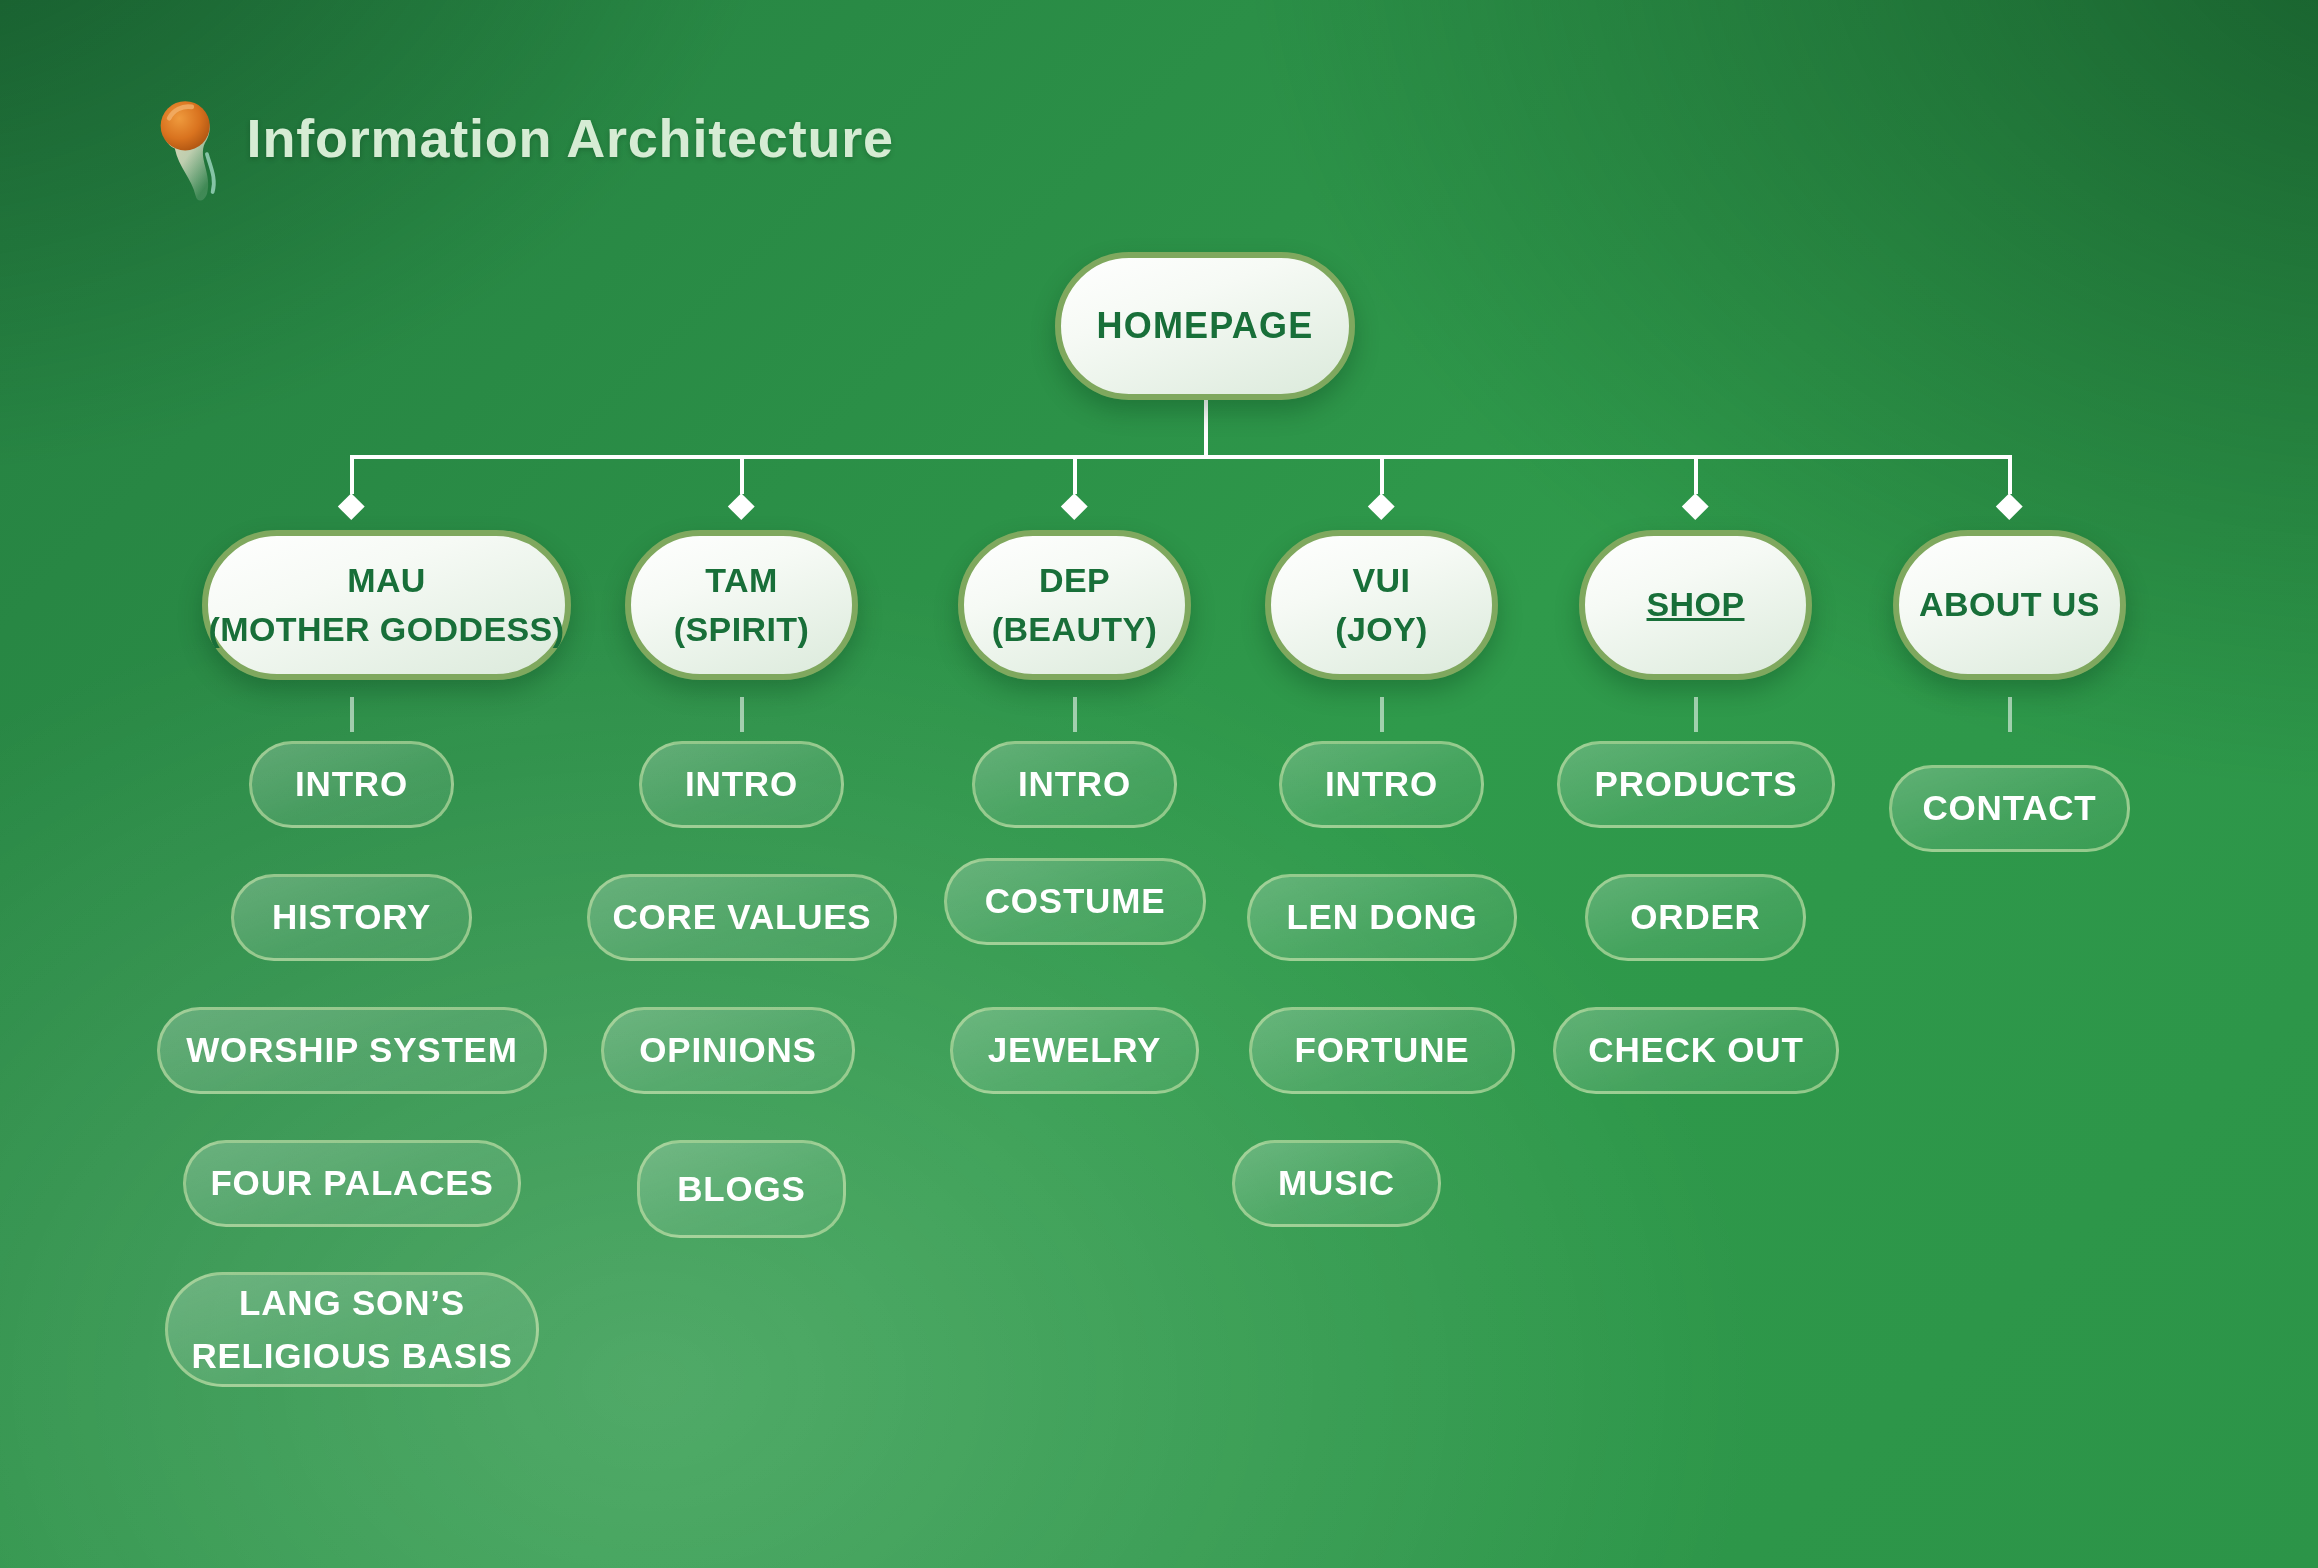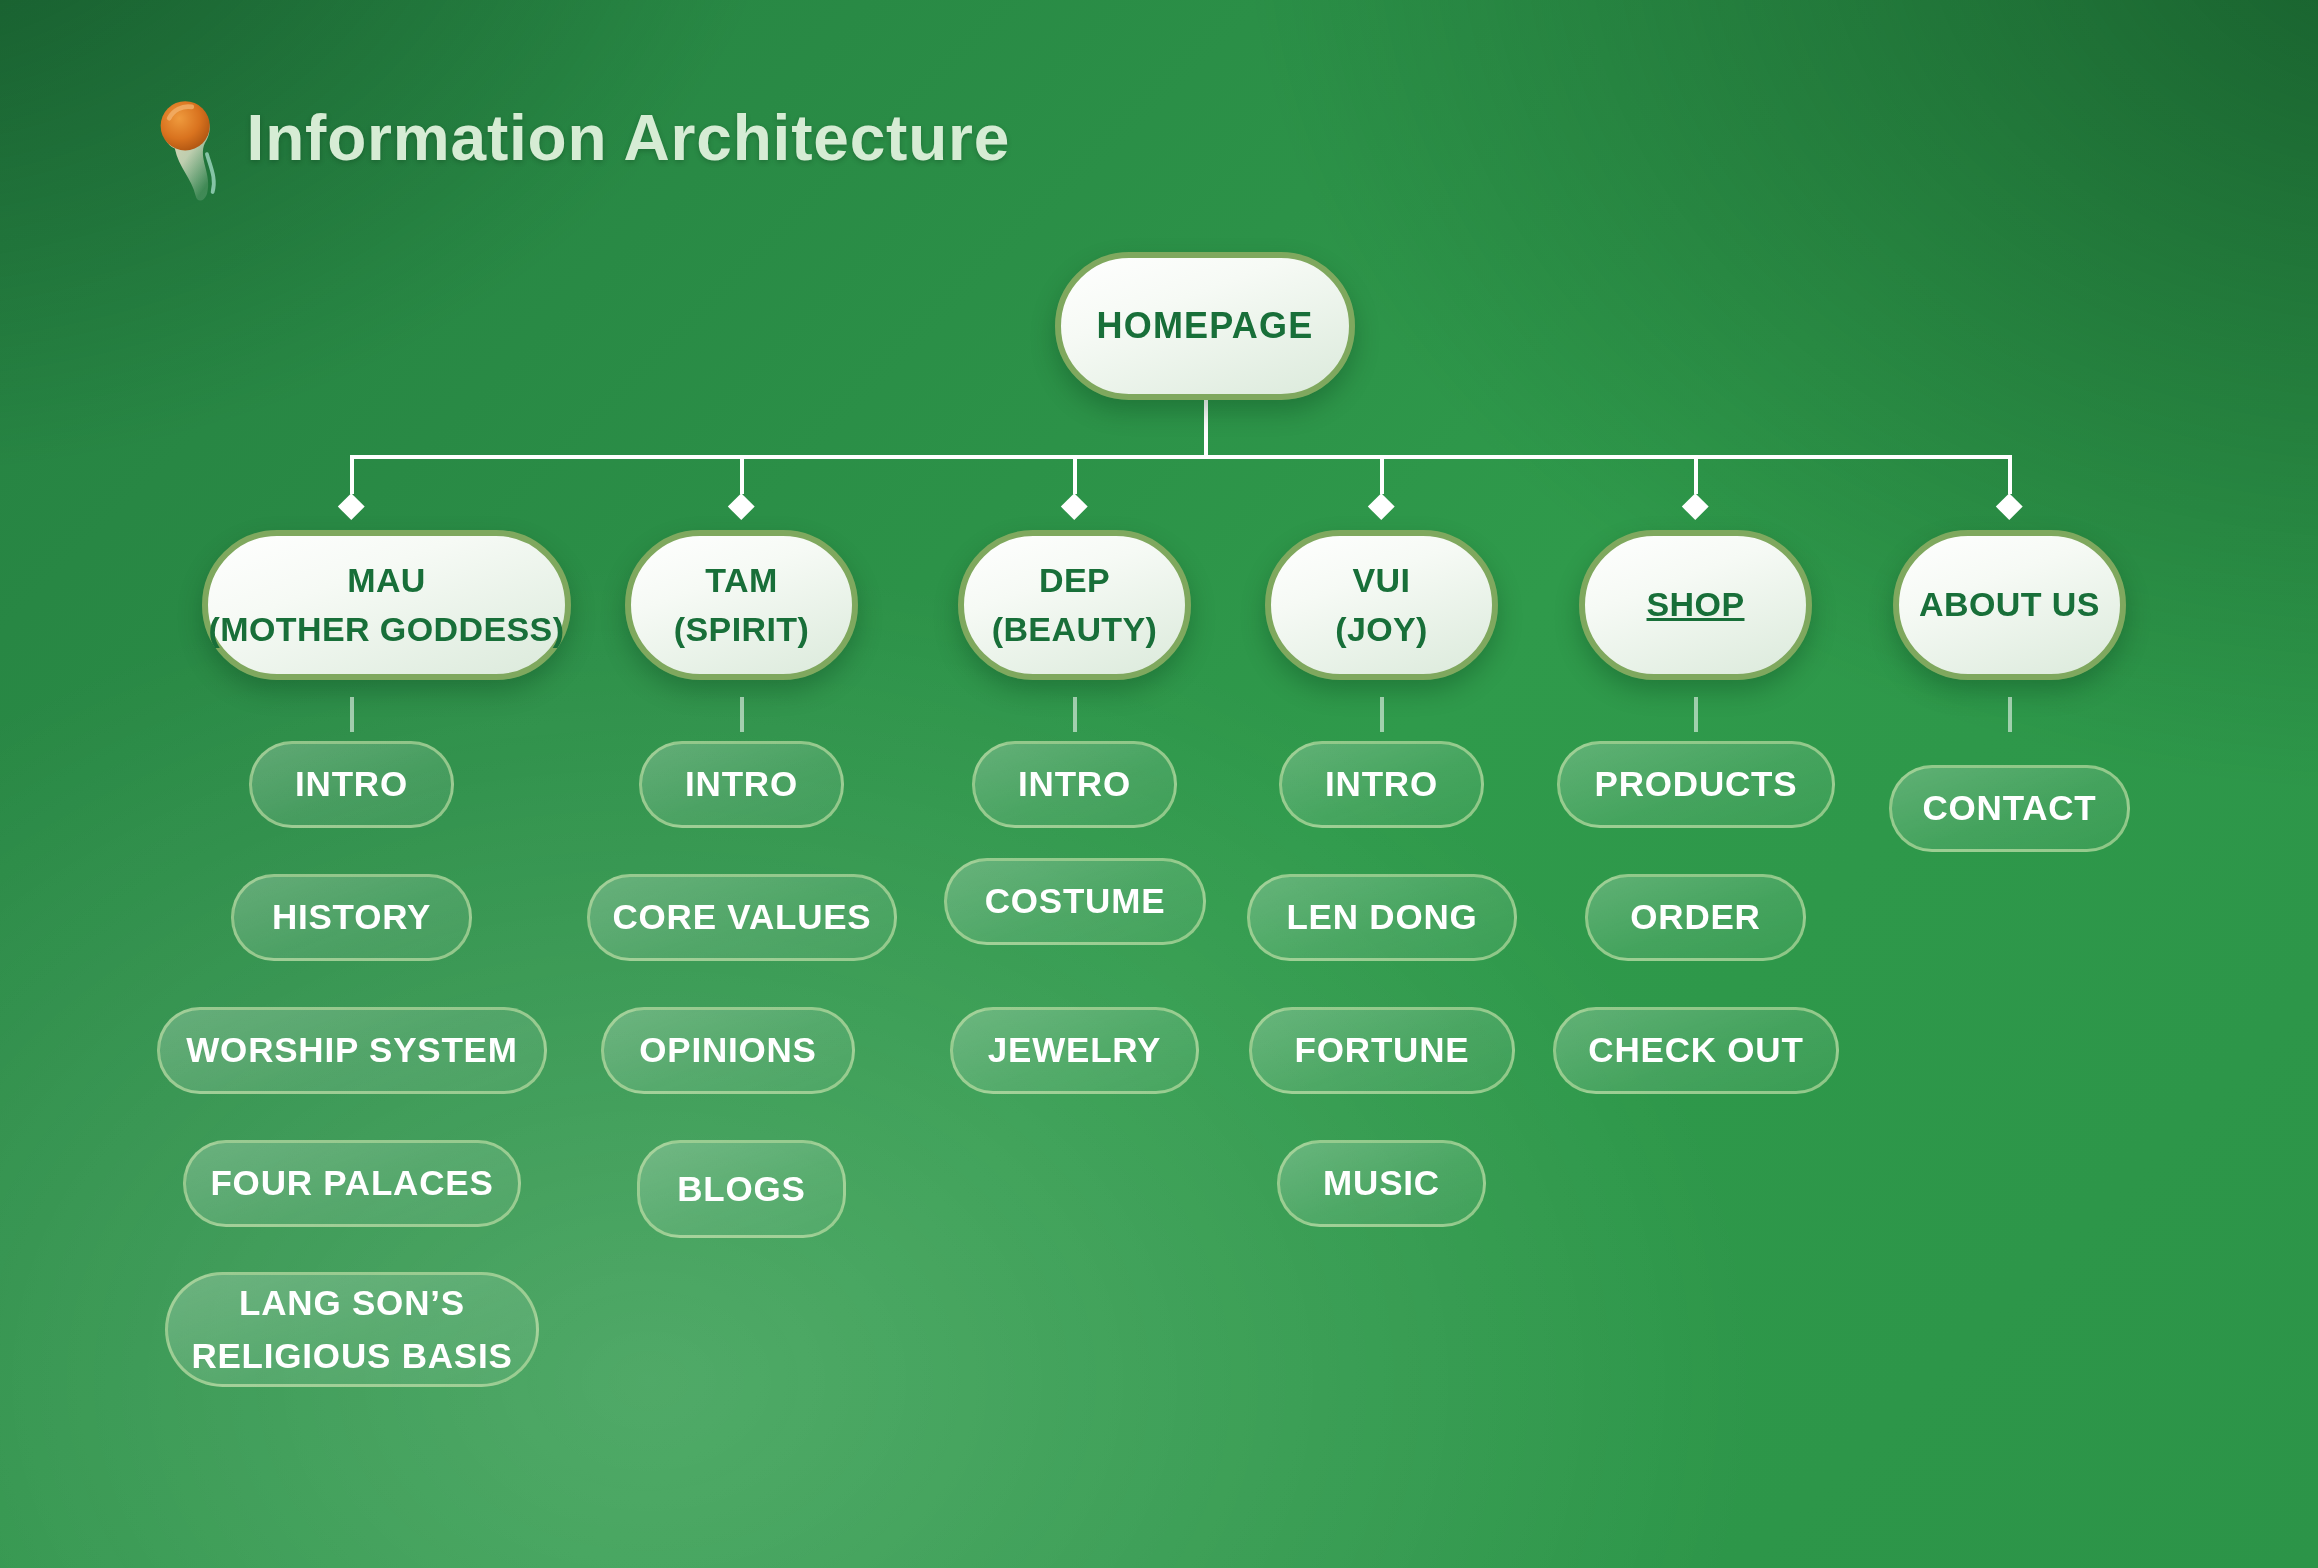--- a/index.html
+++ b/index.html
@@ -9,21 +9,21 @@
     background-color:#2e9849;
     background-image:
       radial-gradient(1851px 1368px at 28% 88%, rgba(255,255,255,0.16), rgba(255,255,255,0) 60%),
       radial-gradient(2012px 1529px at 104% -6%, rgba(0,34,14,0.50), rgba(0,34,14,0) 58%),
       radial-gradient(1690px 1207px at -6% -12%, rgba(0,34,14,0.45), rgba(0,34,14,0) 55%),
       linear-gradient(135deg,#257f41 0%,#2f9a4b 55%,#2c9448 100%);
   }
   .title-bar{position:absolute;left:150px;top:77px;display:flex;align-items:center;}
   .title-icon{width:95px;height:121px;margin-right:1.6px;position:relative;top:11.3px;}
   .title-text{
-    font-size:64px;font-weight:700;color:#d6ecd4;letter-spacing:0.8px;line-height:1;
+    font-size:54px;font-weight:700;color:#d6ecd4;letter-spacing:0.8px;line-height:1;
     text-shadow:0 1.6px 4.8px rgba(0,40,16,0.25);
   }
   .connector{position:absolute;background:#ffffff;}
   .stub{position:absolute;background:rgba(255,255,255,0.55);}
   .diamond{
     position:absolute;width:18.5px;height:18.5px;background:#ffffff;
     transform:rotate(45deg);
   }
   .node{
     position:absolute;display:flex;align-items:center;justify-content:center;
@@ -147,21 +147,21 @@
     <div class="stub" style="left: 1380px; top: 697px; width: 4px; height: 35px; position: absolute;"></div>
     <div class="node child-pill" style="left: 1279px; top: 741px; width: 205px; height: 87px; position: absolute; border-radius: 43px;">
       <span>INTRO</span>
     </div>
     <div class="node child-pill" style="left: 1247px; top: 874px; width: 270px; height: 87px; position: absolute; border-radius: 43px;">
       <span>LEN DONG</span>
     </div>
     <div class="node child-pill" style="left: 1249px; top: 1007px; width: 266px; height: 87px; position: absolute; border-radius: 43px;">
       <span>FORTUNE</span>
     </div>
-    <div class="node child-pill" style="left: 1277px; top: 1140px; width: 209px; height: 87px; position: absolute; border-radius: 43px;">
+    <div class="node child-pill" style="left: 1232px; top: 1140px; width: 209px; height: 87px; position: absolute; border-radius: 43px;">
       <span>MUSIC</span>
     </div>
     <div class="node branch-node" style="left: 1579px; top: 530px; width: 233px; height: 150px; position: absolute; text-decoration: underline;">
       <span>SHOP</span>
     </div>
     <div class="stub" style="left: 1694px; top: 697px; width: 4px; height: 35px; position: absolute;"></div>
     <div class="node child-pill" style="left: 1557px; top: 741px; width: 278px; height: 87px; position: absolute; border-radius: 43px;">
       <span>PRODUCTS</span>
     </div>
     <div class="node child-pill" style="left: 1585px; top: 874px; width: 221px; height: 87px; position: absolute; border-radius: 43px;">

